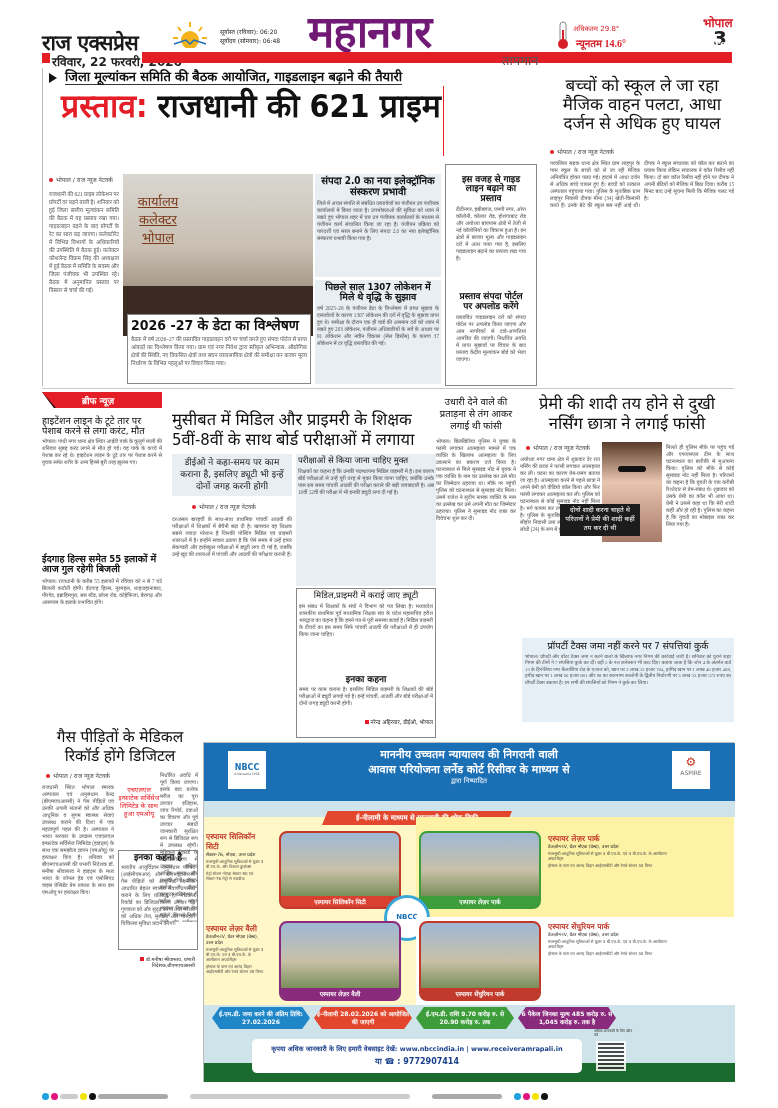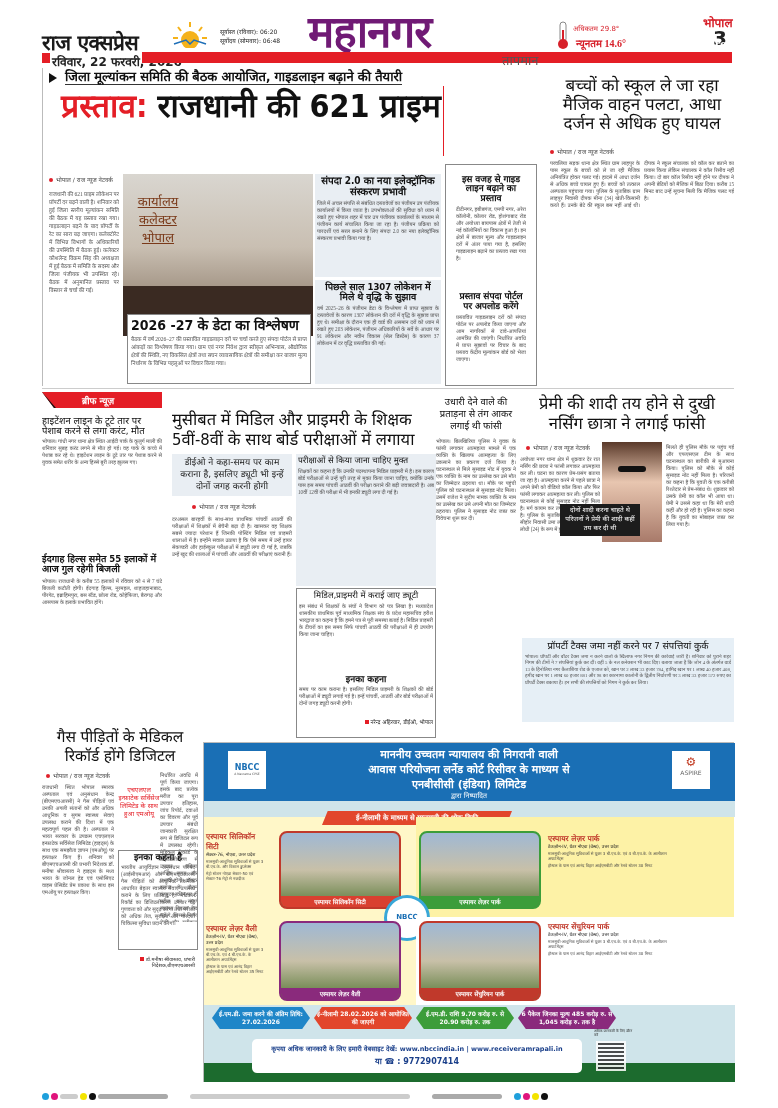--- a/index.html
+++ b/index.html
@@ -185,21 +185,20 @@
 
 <div class="abs" style="left:203px;top:742px;width:531px;height:340px;background:#fff7c8;border:1px solid #bbb;">
   <div class="abs ad-blue" style="left:0;top:0;width:531px;height:58px;">
     <div class="abs" style="left:24px;top:8px;width:38px;height:38px;background:#fff;text-align:center;">
       <div style="font-size:8px;font-weight:bold;color:#1a6fb5;margin-top:12px;">NBCC</div>
       <div style="font-size:3px;color:#555;">A Navratna CPSE</div>
     </div>
     <div class="abs" style="left:70px;top:3px;width:390px;text-align:center;color:#fff;font-weight:bold;">
       <div style="font-size:11px;">माननीय उच्चतम न्यायालय की निगरानी वाली</div>
       <div style="font-size:11px;">आवास परियोजना लर्नेड कोर्ट रिसीवर के माध्यम से</div>
-      <div style="font-size:11px;">एनबीसीसी (इंडिया) लिमिटेड</div>
       <div style="font-size:7px;font-weight:normal;">द्वारा निष्पादित</div>
     </div>
     <div class="abs" style="left:468px;top:8px;width:38px;height:38px;background:#fff;text-align:center;">
       <div style="font-size:12px;color:#c23b22;margin-top:4px;">⚙</div>
       <div style="font-size:6px;color:#666;">ASPIRE</div>
     </div>
   </div>
   <div class="abs" style="left:0;top:58px;width:531px;height:16px;background:#cfe4ea;"></div>
   <div class="abs" style="left:118px;top:68px;width:190px;height:14px;background:#e2462c;color:#fff;font-size:7px;font-weight:bold;text-align:center;line-height:14px;clip-path:polygon(3% 0,100% 0,97% 100%,0 100%);">ई-नीलामी के माध्यम से मालसूची की थोक बिक्री</div>
 

